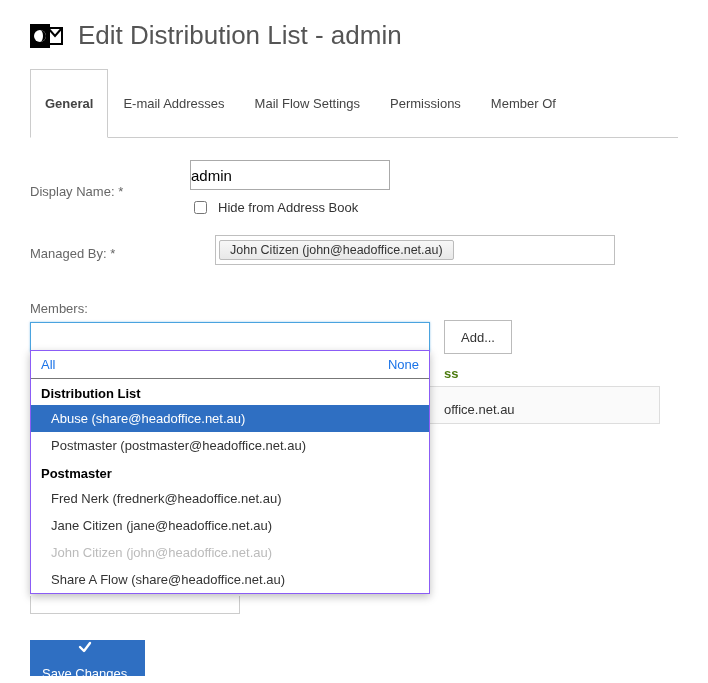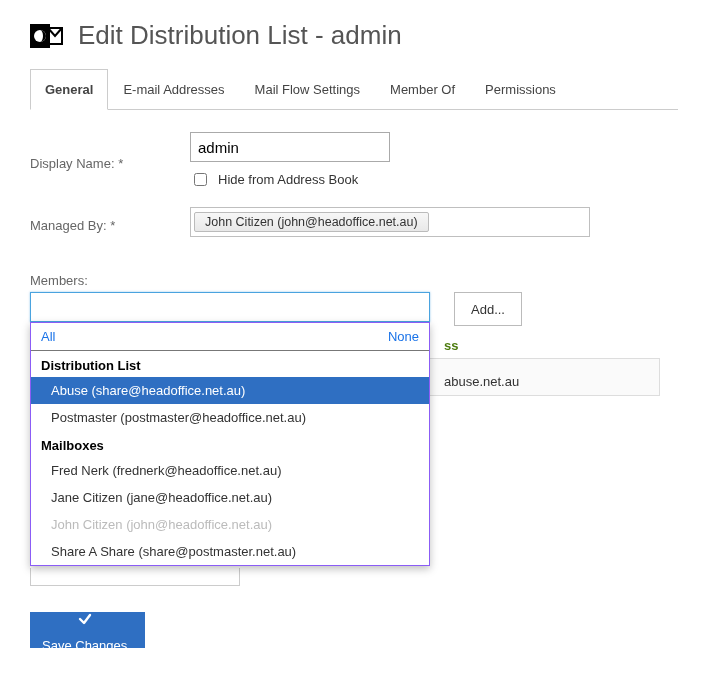--- a/index.html
+++ b/index.html
@@ -24,21 +24,21 @@
     font-size: 26px;
     font-weight: 300;
     color: #555;
   }
   .tabs {
     display: flex;
     border-bottom: 1px solid #ccc;
     margin-bottom: 22px;
   }
   .tab {
-    padding: 12px 14px;
+    padding: 26px 14px;
     font-size: 13px;
     color: #444;
     cursor: pointer;
     border: 1px solid transparent;
     border-bottom: none;
     margin-bottom: -1px;
   }
   .tab.active {
     font-weight: 600;
     border: 1px solid #ccc;
@@ -53,21 +53,21 @@
   .field-label {
     width: 160px;
     padding-top: 6px;
     color: #666;
     font-size: 13px;
   }
   .field-content { flex: 1; }
   .text-input {
     width: 200px;
     height: 30px;
-    padding: 4px 7px;
+    padding: 4px 0;
     font-size: 15px;
     border: 1px solid #aaa;
     outline: none;
     font-family: inherit;
   }
   .checkbox-row {
     margin-top: 8px;
     display: flex;
     align-items: center;
     gap: 8px;
@@ -93,21 +93,22 @@
     cursor: pointer;
   }
   .members-section { margin-top: 36px; }
   .members-label {
     color: #666;
     font-size: 13px;
     margin-bottom: 4px;
   }
   .members-input-row {
     display: flex;
-    gap: 24px;
+    align-items: center;
+    gap: 14px;
     position: relative;
   }
   .members-input {
     width: 400px;
     height: 30px;
     padding: 4px 8px;
     border: 1px solid #4aa3df;
     box-shadow: 0 0 2px rgba(74,163,223,0.6);
     outline: none;
     font-family: inherit;
@@ -238,69 +239,69 @@
       <path d="M10 9 A6 6 0 0 1 10 21 A3 6 0 0 0 10 9" fill="#000"></path>
     </svg>
   </span>
   <span class="page-title">Edit Distribution List - admin</span>
 </div>
 
 <div class="tabs">
   <div class="tab active">General</div>
   <div class="tab">E-mail Addresses</div>
   <div class="tab">Mail Flow Settings</div>
+  <div class="tab">Permissions</div>
   <div class="tab">Member Of</div>
-  <div class="tab">Permissions</div>
 </div>
 
 <div class="field-row">
   <div class="field-label">Display Name: *</div>
   <div class="field-content">
     <input class="text-input" value="admin" style="">
     <div class="checkbox-row">
       <input type="checkbox" style="">
       <span>Hide from Address Book</span>
     </div>
   </div>
 </div>
 
-<div class="field-row" style="margin-top:18px;">
+<div class="field-row" style="margin-top:18px;gap:25px;">
   <div class="field-label">Managed By: *</div>
   <div class="field-content">
     <div class="managed-by-box">
       <span class="chip">John Citizen (john@headoffice.net.au)</span>
     </div>
   </div>
 </div>
 
 <div class="members-section">
   <div class="members-label">Members:</div>
   <div class="members-container">
     <div class="behind-label">ss</div>
     <div class="behind-table-border"></div>
-    <div class="behind-email">abuse.net.au</div>
+    <div class="behind-email">office.net.au</div>
     <div class="bottom-placeholder"></div>
 
     <div class="members-input-row">
       <input class="members-input" style="">
       <button class="add-button">Add...</button>
 
       <div class="dropdown">
         <div class="dropdown-top">
           <a>All</a>
           <a>None</a>
         </div>
         <div class="dropdown-group-header">Distribution List</div>
         <div class="dropdown-item selected">Abuse (share@headoffice.net.au)</div>
         <div class="dropdown-item">Postmaster (postmaster@headoffice.net.au)</div>
-        <div class="dropdown-group-header">Mailboxes</div>
+        <div class="dropdown-group-header">Postmaster</div>
         <div class="dropdown-item">Fred Nerk (frednerk@headoffice.net.au)</div>
         <div class="dropdown-item">Jane Citizen (jane@headoffice.net.au)</div>
         <div class="dropdown-item disabled">John Citizen (john@headoffice.net.au)</div>
-        <div class="dropdown-item">Share A Share (share@postmaster.net.au)</div>
+        <div class="dropdown-item">Share A Flow (share@headoffice.net.au)</div>
       </div>
     </div>
   </div>
 </div>
 
 <div class="button-bar">
   <button class="primary-button">
     <span>
       <svg width="14" height="14" viewBox="0 0 14 14">
           <path d="M2 7 L6 11 L12 3" stroke="#fff" stroke-width="2.4" fill="none" stroke-linecap="round" stroke-linejoin="round"></path>

